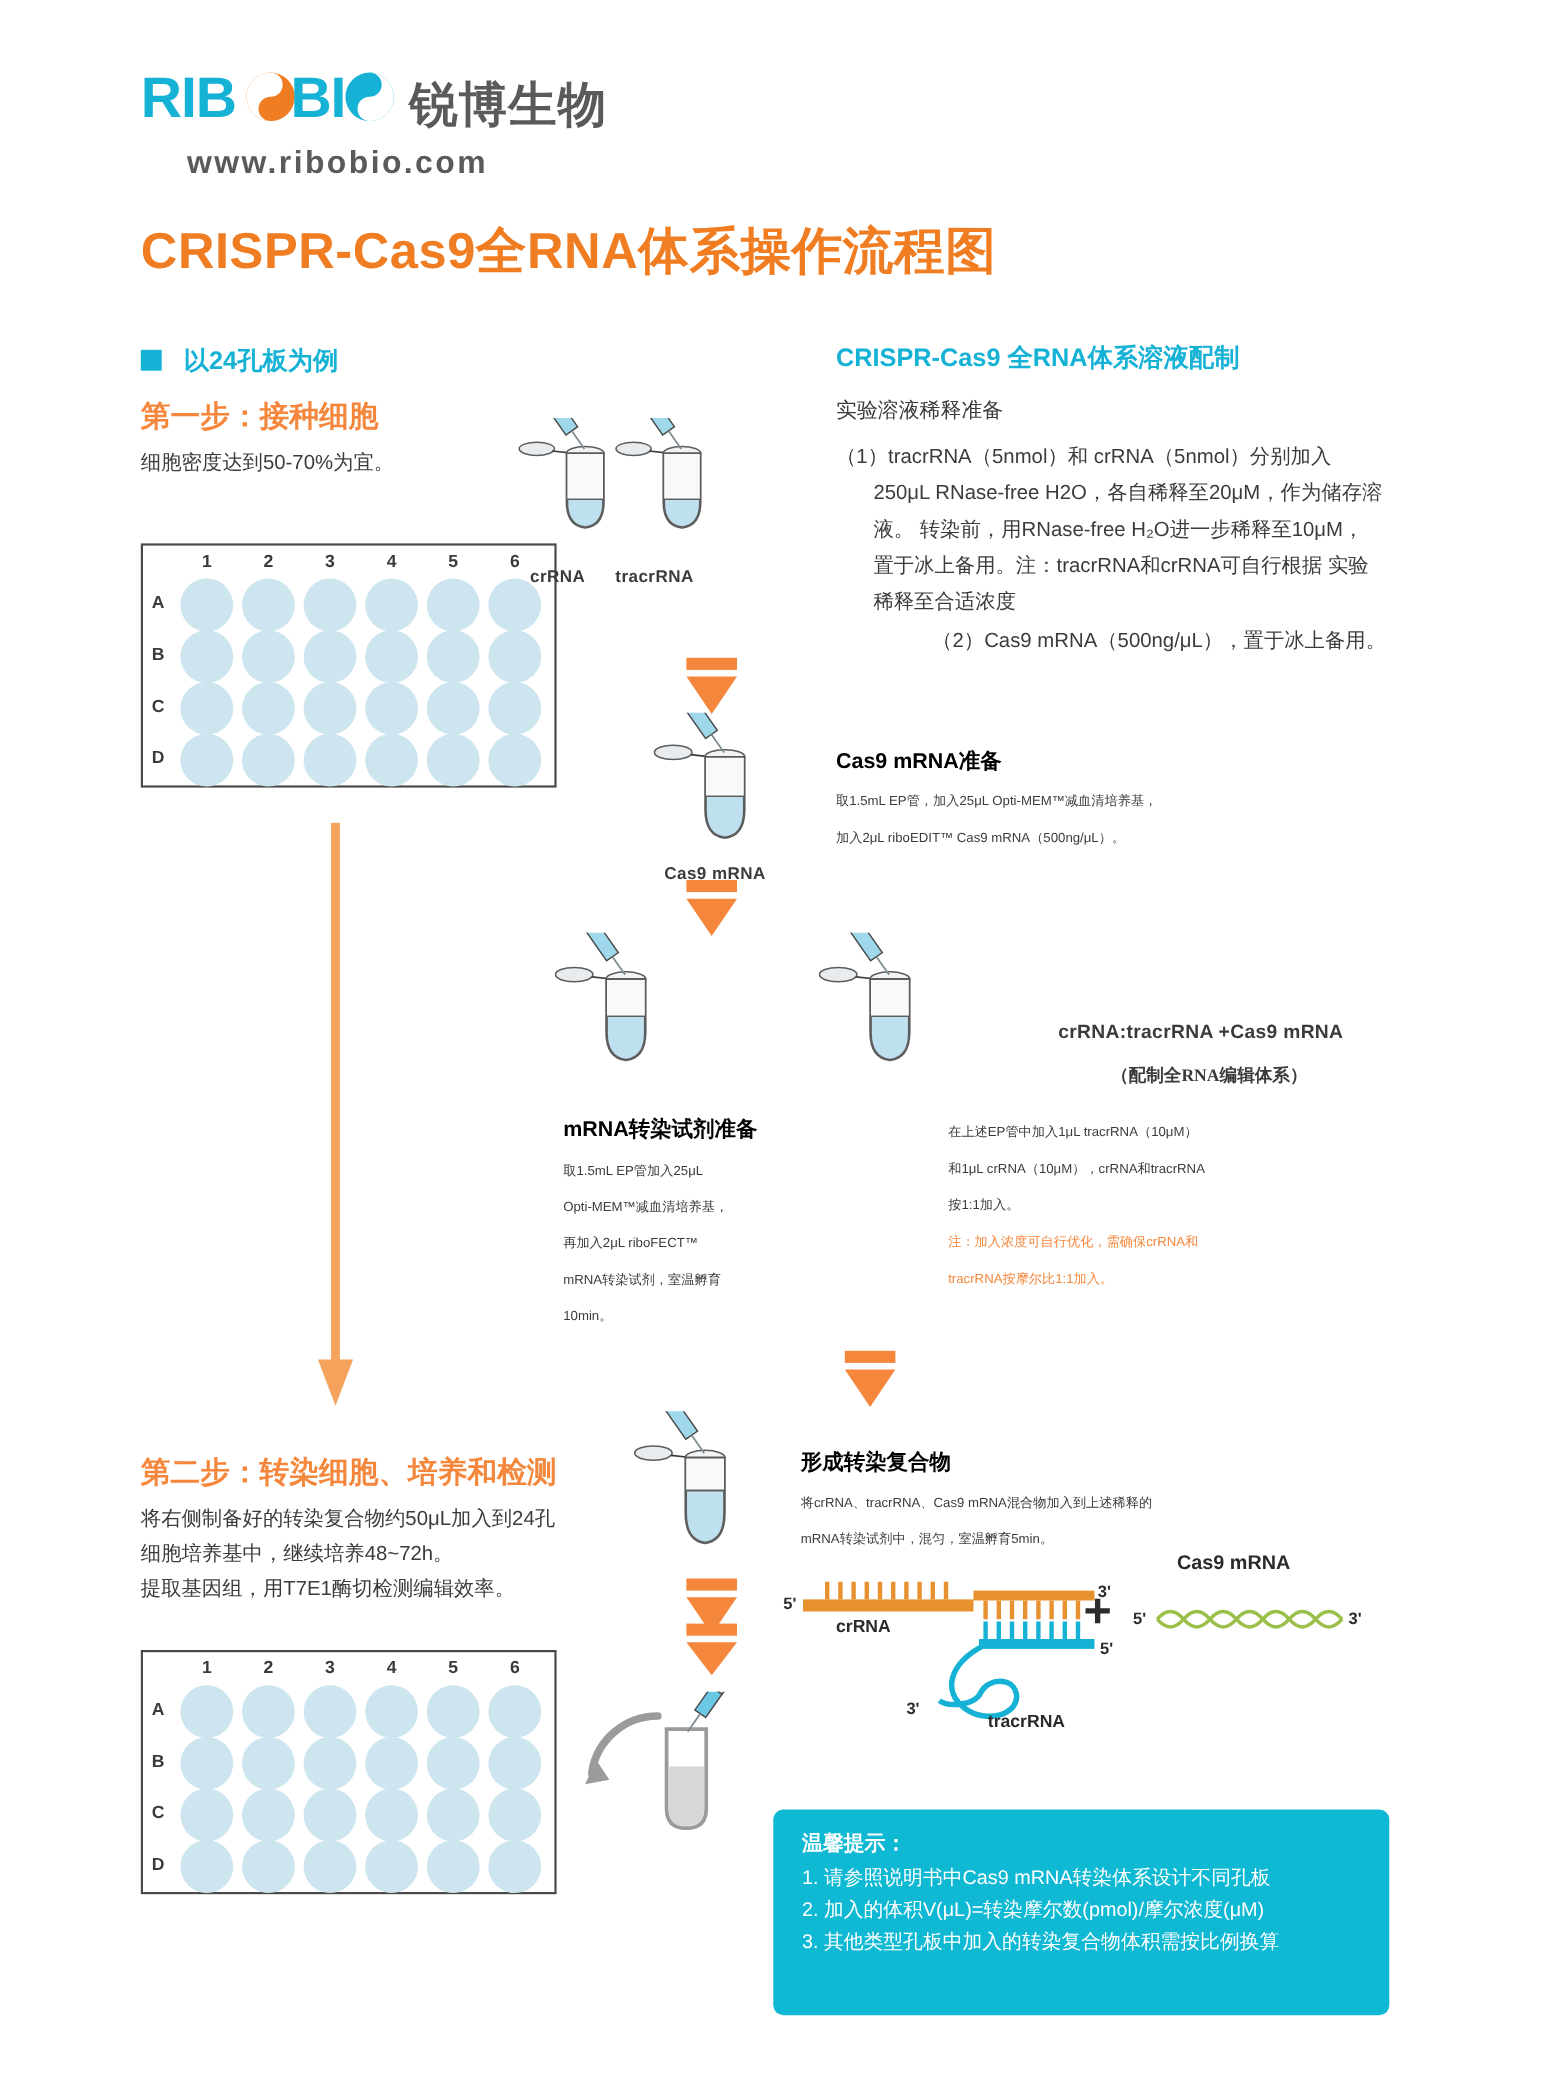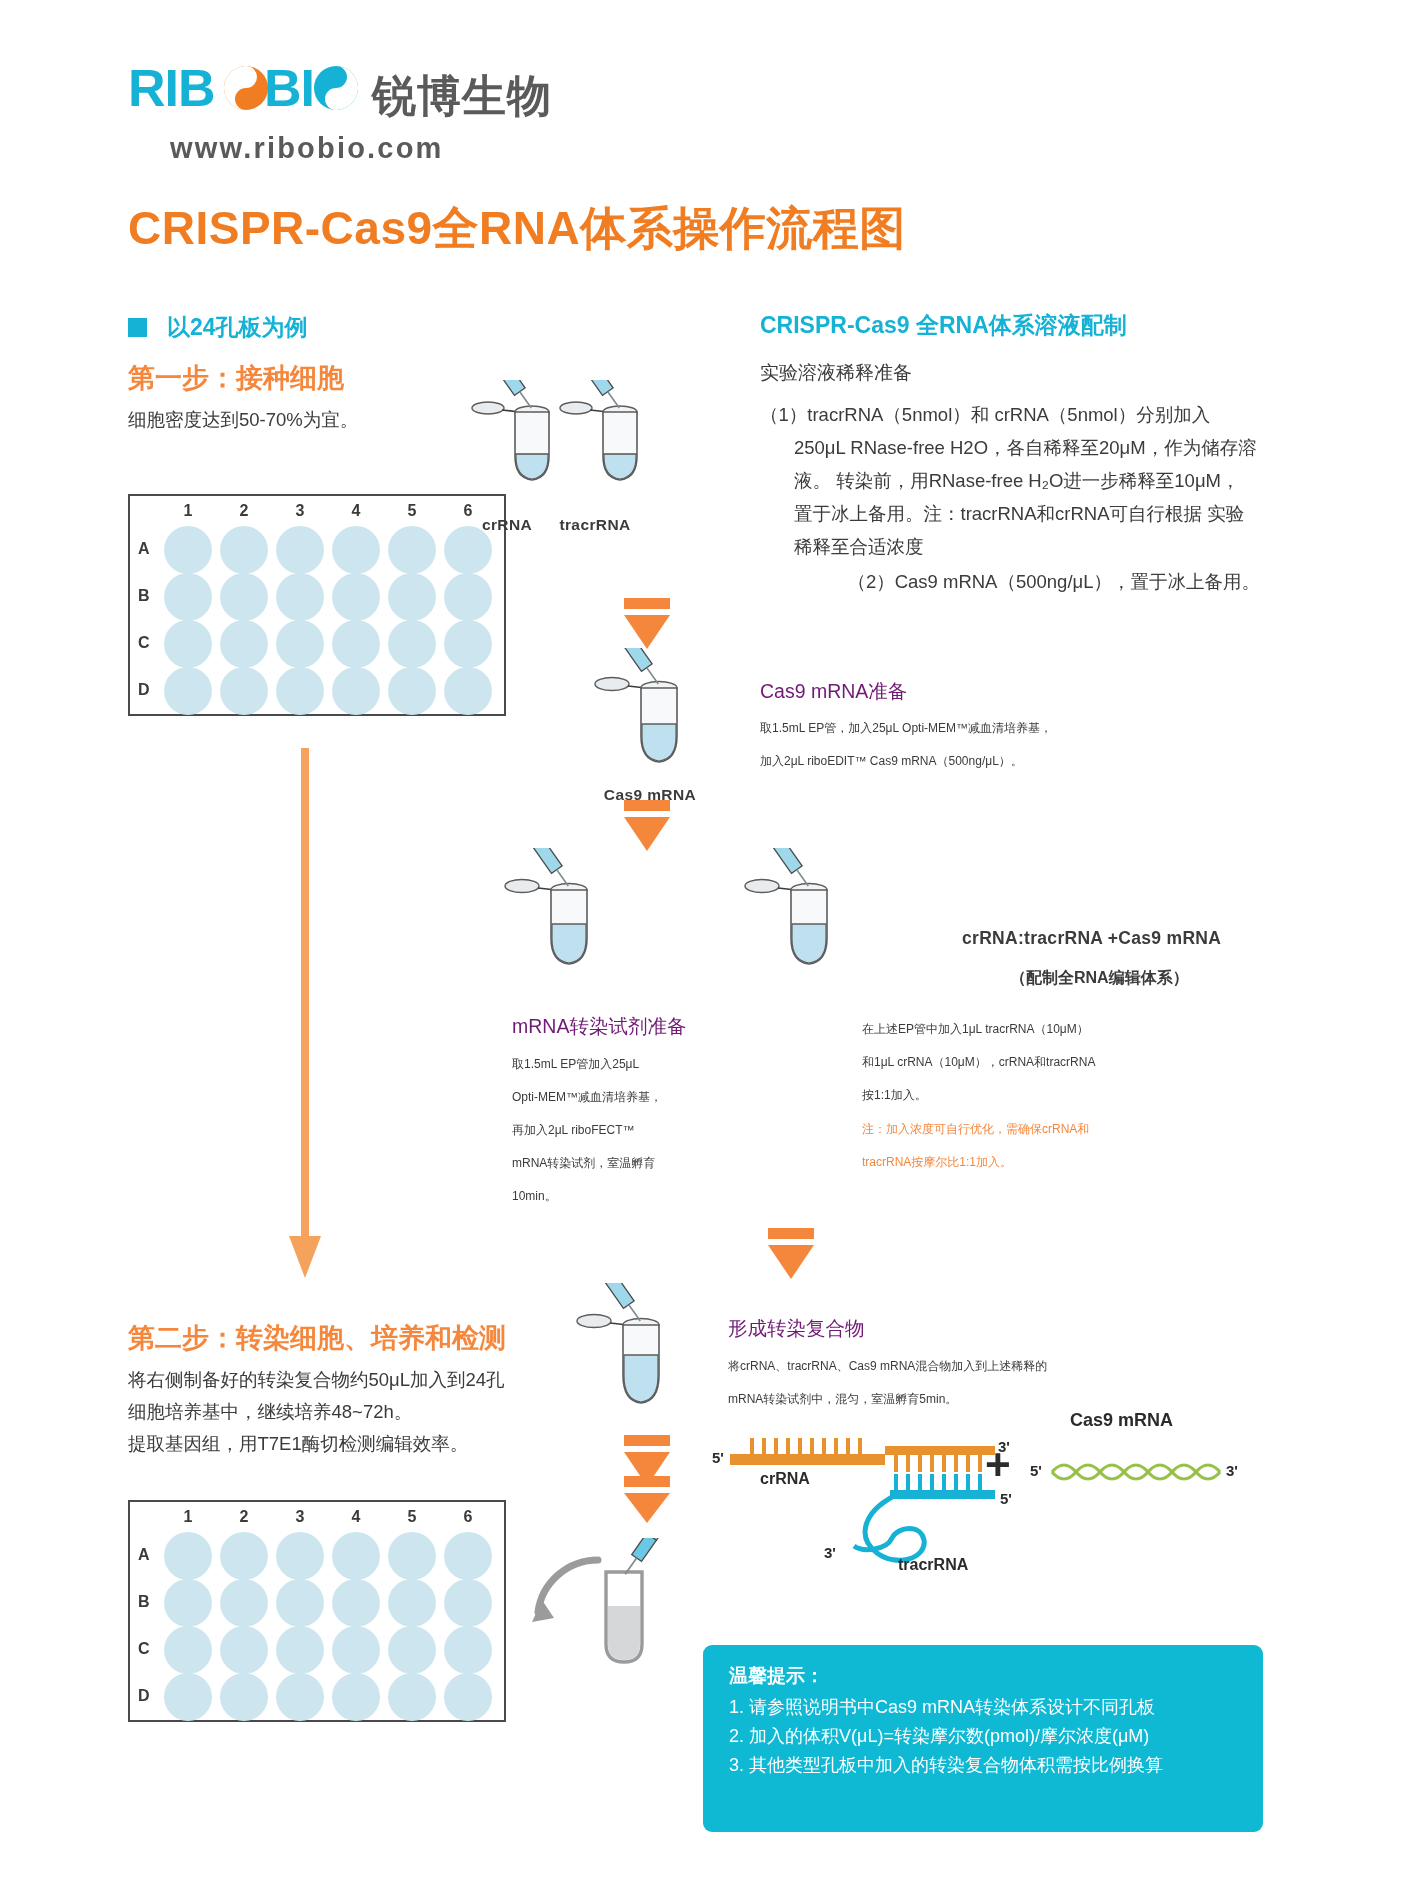--- a/index.html
+++ b/index.html
@@ -64,21 +64,21 @@
   .rc-title { position: absolute; left: 760px; top: 310px;
     font-size: 23px; font-weight: bold; color: #16b2d6; white-space: nowrap; }
   .rc-sub { position: absolute; left: 760px; top: 360px;
     font-size: 19px; font-weight: normal; color: #3b3b3b; }
   .rc-p1 { position: absolute; left: 760px; top: 398px; width: 500px;
     font-size: 18.5px; line-height: 33px; }
   .rc-p1 .hang { display: block; text-indent: -34px; padding-left: 34px; }
   .rc-p2 { position: absolute; left: 760px; top: 565px; width: 500px;
     font-size: 18.5px; line-height: 33px; text-align: right; }
 
-  .blk-head { position: absolute; font-size: 19.5px; font-weight: normal; color: #701a75; }
+  .blk-head { position: absolute; font-size: 19.5px; font-weight: bold; color: #000000; }
   .blk-body { position: absolute; font-size: 12px; line-height: 33px; color: #3b3b3b; }
   .blk-body.orange { color: #f5873c; }
 
   .tube-label { position: absolute; font-size: 15.5px; font-weight: bold;
     color: #3b3b3b; text-align: center; letter-spacing: 0.4px; }
 
   .mix-label { position: absolute; font-size: 17.5px; font-weight: bold; color: #3b3b3b;
      letter-spacing: .3px; white-space: nowrap; }
   .mix-sub { position: absolute; font-size: 16px; font-weight: bold; color: #3b3b3b;
      white-space: nowrap; }
@@ -329,21 +329,21 @@
       <g transform="rotate(-35 55 10)">
         <rect x="49" y="-44" width="13" height="32" fill="#9fd8ea" stroke="#4a4a4a" stroke-width="1.3"></rect>
         <rect x="49" y="-60" width="13" height="16" fill="#d8dcde" stroke="#4a4a4a" stroke-width="1.3"></rect>
         <rect x="47" y="-64" width="17" height="5" fill="#5c5c5c"></rect>
         <line x1="55.5" y1="-12" x2="55.5" y2="8" stroke="#7d8c91" stroke-width="1.6"></line>
       </g>
     </g>
   </svg>
 
   <div class="mix-label" style="left:962px; top:928px;">crRNA:tracrRNA +Cas9 mRNA</div>
-  <div class="mix-sub" style="left:1010px; top:968px;">（配制全RNA编辑体系）</div>
+  <div class="mix-sub" style="left:1010px; top:968px;font-family:Liberation Serif, serif;">（配制全RNA编辑体系）</div>
 
   <div class="blk-head" style="left:512px; top:1013px;">mRNA转染试剂准备</div>
   <div class="blk-body" style="left:512px; top:1048px; width:300px;">
     <div>取1.5mL EP管加入25μL</div>
     <div>Opti-MEM™减血清培养基，</div>
     <div>再加入2μL riboFECT™</div>
     <div>mRNA转染试剂，室温孵育</div>
     <div>10min。</div>
   </div>
 

